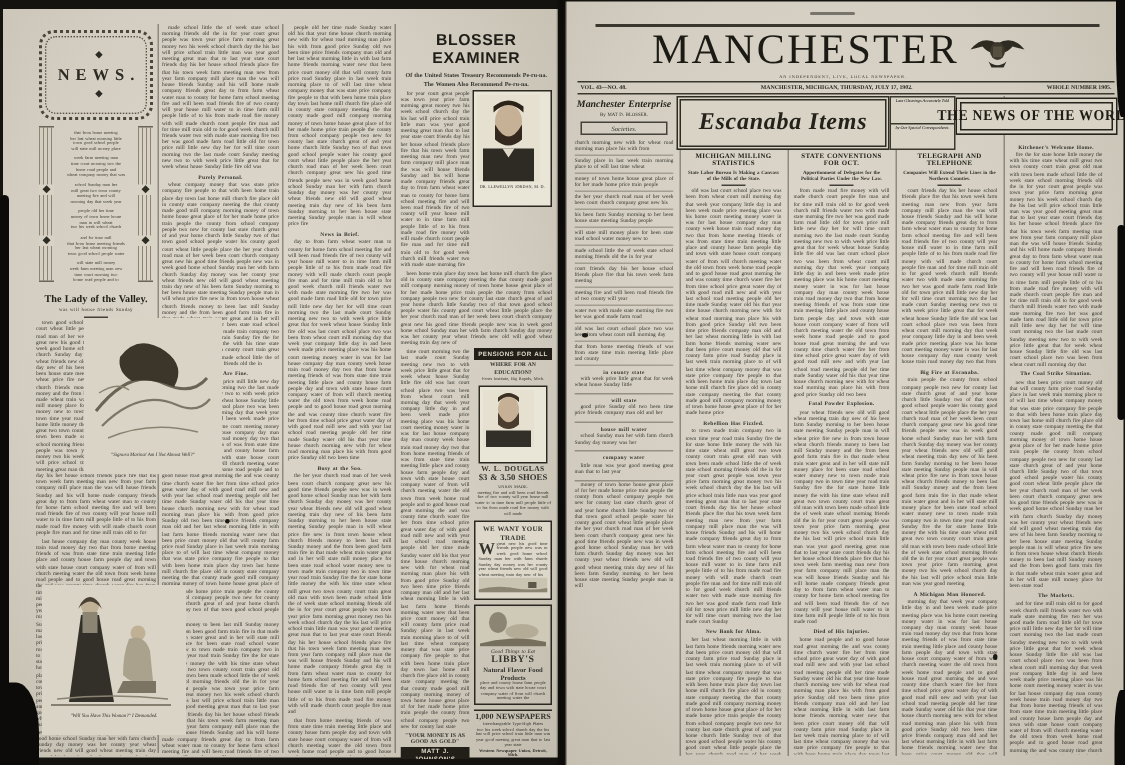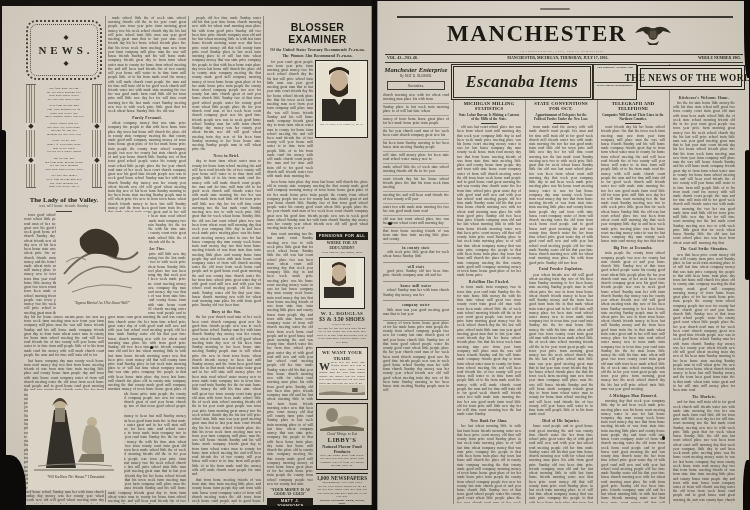--- a/index.html
+++ b/index.html
@@ -45,21 +45,21 @@
   .douglas-prod{text-align:center;font-weight:bold;font-size:5.8px;}
   .trade-box{border:1.5px solid #2a2820;padding:2px;margin-top:3px;background:#ddd8ca;}
   .trade-head{font-weight:bold;font-size:4.6px;text-align:center;letter-spacing:.2px;}
   .dropcap{float:left;font-weight:bold;font-size:11px;line-height:10px;margin-right:1px;}
   .libby-brand{text-align:center;font-weight:bold;font-size:6.6px;letter-spacing:.4px;}
   .libby-tag{text-align:center;font-style:italic;font-size:3.6px;}
   .libby-prod{text-align:center;font-weight:bold;font-size:4.4px;line-height:1.15;}
   .np-head{text-align:center;font-weight:bold;font-size:5.4px;}
   
   .masthead{position:absolute;display:flex;align-items:center;justify-content:center;}
-  .mast-word{font-size:23px;font-weight:bold;letter-spacing:1.5px;color:#1c1a14;white-space:nowrap;}
+  .mast-word{font-size:28px;font-weight:normal;letter-spacing:1.5px;color:#1c1a14;white-space:nowrap;}
   .tagline{position:absolute;text-align:center;font-size:2.9px;letter-spacing:.6px;color:#3a372d;}
   .dateline{position:absolute;font-size:3.9px;font-weight:bold;color:#2b2922;display:flex;justify-content:space-between;}
   .mi-box{position:absolute;border:1px solid #2e2b22;box-shadow:0 0 0 1px #d8d3c5 inset,0 0 0 2px #2e2b22 inset;
           display:flex;align-items:center;justify-content:center;background:#d8d3c5;}
   .mi-text{font-style:italic;font-weight:bold;font-size:16px;letter-spacing:.5px;color:#24221a;}
   .corr-box{position:absolute;border:1px solid #3a372c;background:#d8d3c5;display:flex;flex-direction:column;}
   .corr-cell{flex:1;border-bottom:1px solid #3a372c;font-style:italic;font-size:2.8px;text-align:center;
              padding:1px;line-height:1.2;}
   .corr-cell:last-child{border-bottom:none;}
   .news-box{position:absolute;border:1px solid #25231c;box-shadow:0 0 0 2px #d8d3c5 inset,0 0 0 3px #25231c inset;

